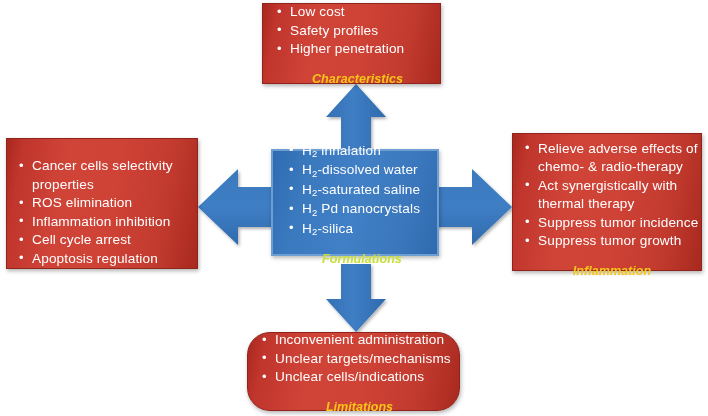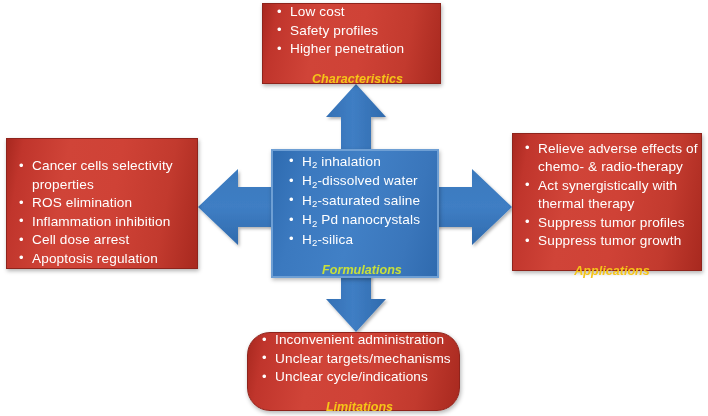--- a/index.html
+++ b/index.html
@@ -115,21 +115,21 @@
     padding: 18px 0 4px 10px;
   }
   #box-bottom {
     left: 247px;  top: 332px;
     width: 213px; height: 79px;
     padding: 7px 0 4px 12px;
     border-radius: 23px;
   }
   #box-center {
     left: 271px;  top: 149px;
-    width: 168px; height: 129px;
+    width: 168px; height: 107px;
     padding: 8px 0 4px 14px;
   }
 
   
   #arrows {
     position: absolute;
     left: 0; top: 0;
     width: 708px; height: 416px;
     z-index: 2;
   }
@@ -173,42 +173,42 @@
     </ul>
     <div class="cat-label gold">Characteristics</div>
   </div>
 
   <div class="box red" id="box-left">
     <ul class="bullets">
       <li>Cancer cells selectivity
 properties</li>
       <li>ROS elimination</li>
       <li>Inflammation inhibition</li>
-      <li>Cell dose arrest</li>
+      <li>Cell cycle arrest</li>
       <li>Apoptosis regulation</li>
     </ul>
   </div>
 
   <div class="box red" id="box-right">
     <ul class="bullets">
       <li>Relieve adverse effects of
 chemo- &amp; radio-therapy</li>
       <li>Act synergistically with
 thermal therapy</li>
-      <li>Suppress tumor profiles</li>
+      <li>Suppress tumor incidence</li>
       <li>Suppress tumor growth</li>
     </ul>
-    <div class="cat-label gold">Applications</div>
+    <div class="cat-label gold">Inflammation</div>
   </div>
 
   <div class="box red" id="box-bottom">
     <ul class="bullets">
       <li>Inconvenient administration</li>
       <li>Unclear targets/mechanisms</li>
-      <li>Unclear cycle/indications</li>
+      <li>Unclear cells/indications</li>
     </ul>
     <div class="cat-label gold">Limitations</div>
   </div>
 
   <div class="box blue" id="box-center">
     <ul class="bullets">
       <li>H<sub>2</sub> inhalation</li>
       <li>H<sub>2</sub>-dissolved water</li>
       <li>H<sub>2</sub>-saturated saline</li>
       <li>H<sub>2</sub> Pd nanocrystals</li>

